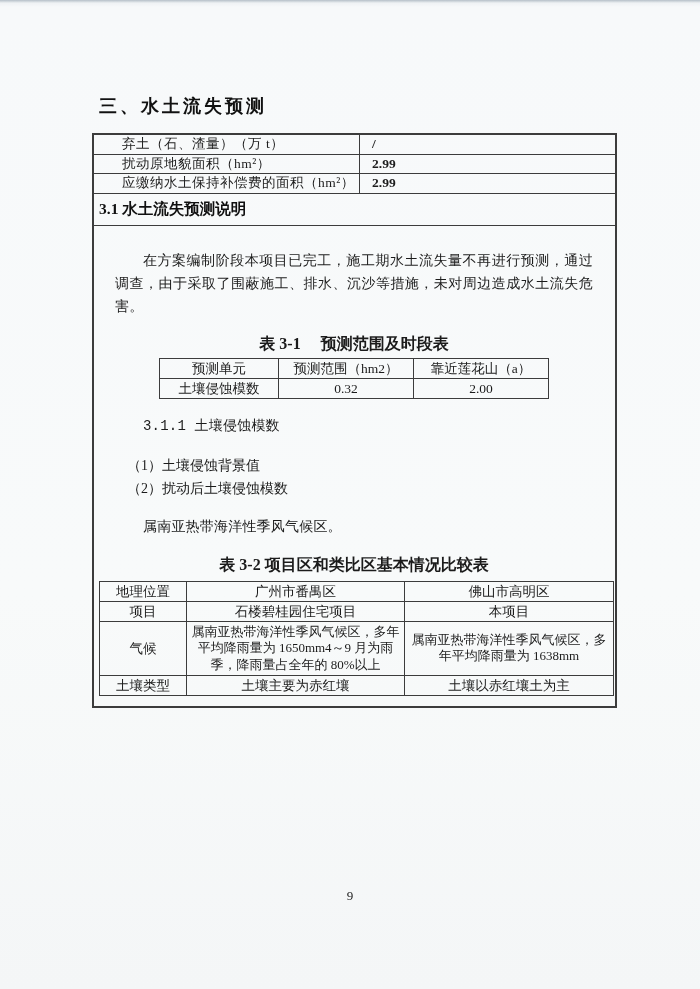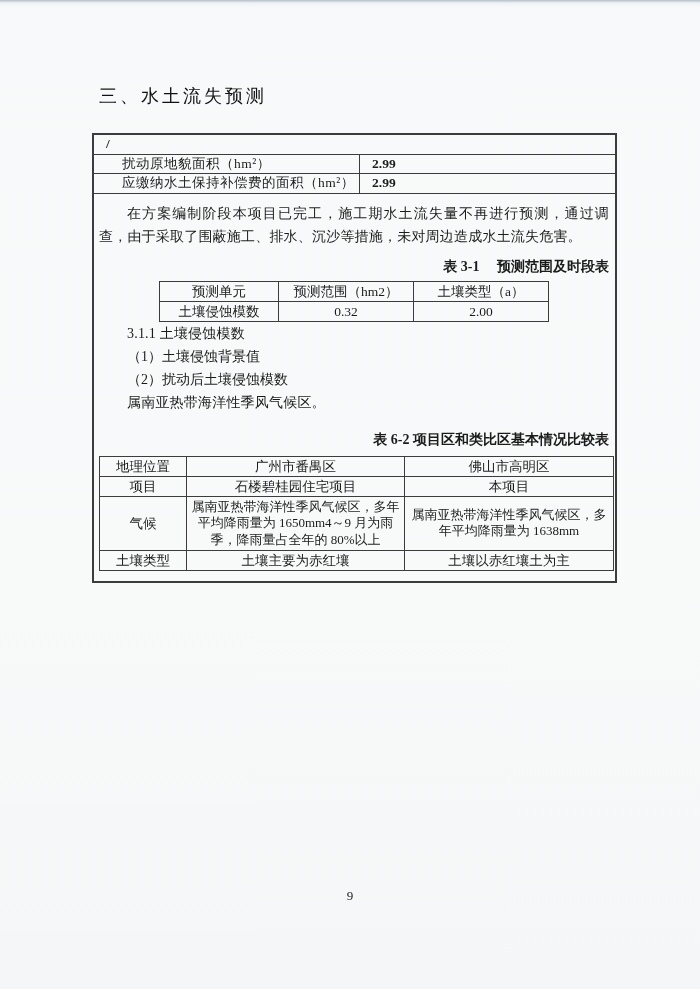--- a/index.html
+++ b/index.html
@@ -12,40 +12,40 @@
   }
   .page{
     position:relative;width:700px;height:989px;
     background:linear-gradient(180deg,#e9edf0 0px,#f7f9fa 7px,#f8fafa 60%,#f4f6f7 100%);
   }
   .scan-edge-top{
     position:absolute;top:0;left:0;right:0;height:3px;
     background:linear-gradient(180deg,rgba(140,155,168,.55),rgba(140,155,168,0));
   }
   .doc-title{
-    position:absolute;left:99px;top:84px;
-    font-size:18px;font-weight:normal;letter-spacing:3px;color:#111;
+    position:absolute;left:99px;top:94px;
+    font-size:18px;font-weight:bold;letter-spacing:3px;color:#111;
   }
   .frame{
     position:absolute;left:92px;top:133px;width:525px;
     border:2px solid #3c3c3c;box-sizing:border-box;background:transparent;
   }
   
   .sum-row{display:flex;border-bottom:1.5px solid #3c3c3c;height:18.5px;align-items:center;font-size:13.5px;}
   .sum-label{width:266px;height:100%;border-right:1.5px solid #3c3c3c;box-sizing:border-box;
     padding-left:28px;display:flex;align-items:center;letter-spacing:.5px;}
   .sum-value{padding-left:12px;font-weight:bold;font-family:"Liberation Serif",serif;}
   
   .h31{height:31px;border-bottom:1.5px solid #3c3c3c;display:flex;align-items:center;
     padding-left:5px;font-weight:bold;font-size:15.5px;color:#101010;}
   
   .body{padding:8px 6px 10px 5px;font-size:14px;line-height:23px;color:#1b1b1b;}
-  p.para{margin:0;text-indent:2em;text-align:justify;letter-spacing:.2px;}
+  p.para{margin:16px;text-indent:2em;text-align:justify;letter-spacing:.2px;font-family:Liberation Mono, monospace;}
   p.para.gap{margin-top:6px;}
-  .t-title{text-align:right;font-weight:bold;font-size:14px;line-height:18px;}
+  .t-title{text-align:center;font-weight:bold;font-size:16px;line-height:18px;}
   .t31-title{margin:10px 0 5px;}
   .t32-title{margin:17px 0 7px;}
   table{border-collapse:collapse;table-layout:fixed;}
   td{border:1px solid #3c3c3c;text-align:center;vertical-align:middle;
      font-size:13.5px;line-height:17px;padding:1px 2px;box-sizing:border-box;overflow:hidden;}
   .t31{width:389px;margin:0 auto;}
   .t31 td{height:17px;}
   .h311{margin:8px 0 0;text-indent:0;}
   .sub{margin:0;text-indent:2em;}
   .t32{width:100%;}
@@ -60,62 +60,64 @@
 <body>
 
 <div class="page">
   <div class="scan-edge-top"></div>
 
   <div class="doc-title">三、水土流失预测</div>
 
   <div class="frame">
 
     <div class="sum-row">
+      <div class="sum-label">弃土（石、渣量）（万 t）</div>
       <div class="sum-value">/</div>
     </div>
     <div class="sum-row">
       <div class="sum-label">扰动原地貌面积（hm²）</div>
       <div class="sum-value">2.99</div>
     </div>
     <div class="sum-row">
       <div class="sum-label">应缴纳水土保持补偿费的面积（hm²）</div>
       <div class="sum-value">2.99</div>
     </div>
 
+    <div class="h31">3.1 水土流失预测说明</div>
 
     <div class="body">
       <p class="para">在方案编制阶段本项目已完工，施工期水土流失量不再进行预测，通过调查，由于采取了围蔽施工、排水、沉沙等措施，未对周边造成水土流失危害。</p>
 
       <div class="t-title t31-title">表 3-1　 预测范围及时段表</div>
       <table class="t31">
         <colgroup>
             <col style="width:119px">
             <col style="width:135px">
             <col style="width:135px">
           </colgroup>
         <tbody>
           <tr>
             <td>预测单元</td>
             <td>预测范围（hm2）</td>
-            <td>土壤类型（a）</td>
+            <td>靠近莲花山（a）</td>
           </tr>
           <tr>
             <td>土壤侵蚀模数</td>
             <td>0.32</td>
             <td>2.00</td>
           </tr>
         </tbody>
       </table>
 
       <p class="para h311">3.1.1 土壤侵蚀模数</p>
       <p class="sub">（1）土壤侵蚀背景值</p>
       <p class="sub">（2）扰动后土壤侵蚀模数</p>
       <p class="para">属南亚热带海洋性季风气候区。</p>
 
-      <div class="t-title t32-title">表 6-2 项目区和类比区基本情况比较表</div>
+      <div class="t-title t32-title">表 3-2 项目区和类比区基本情况比较表</div>
       <table class="t32">
         <colgroup>
             <col style="width:87px">
             <col style="width:218px">
             <col style="width:209px">
           </colgroup>
         <tbody>
           <tr>
             <td>地理位置</td>
             <td>广州市番禺区</td>

